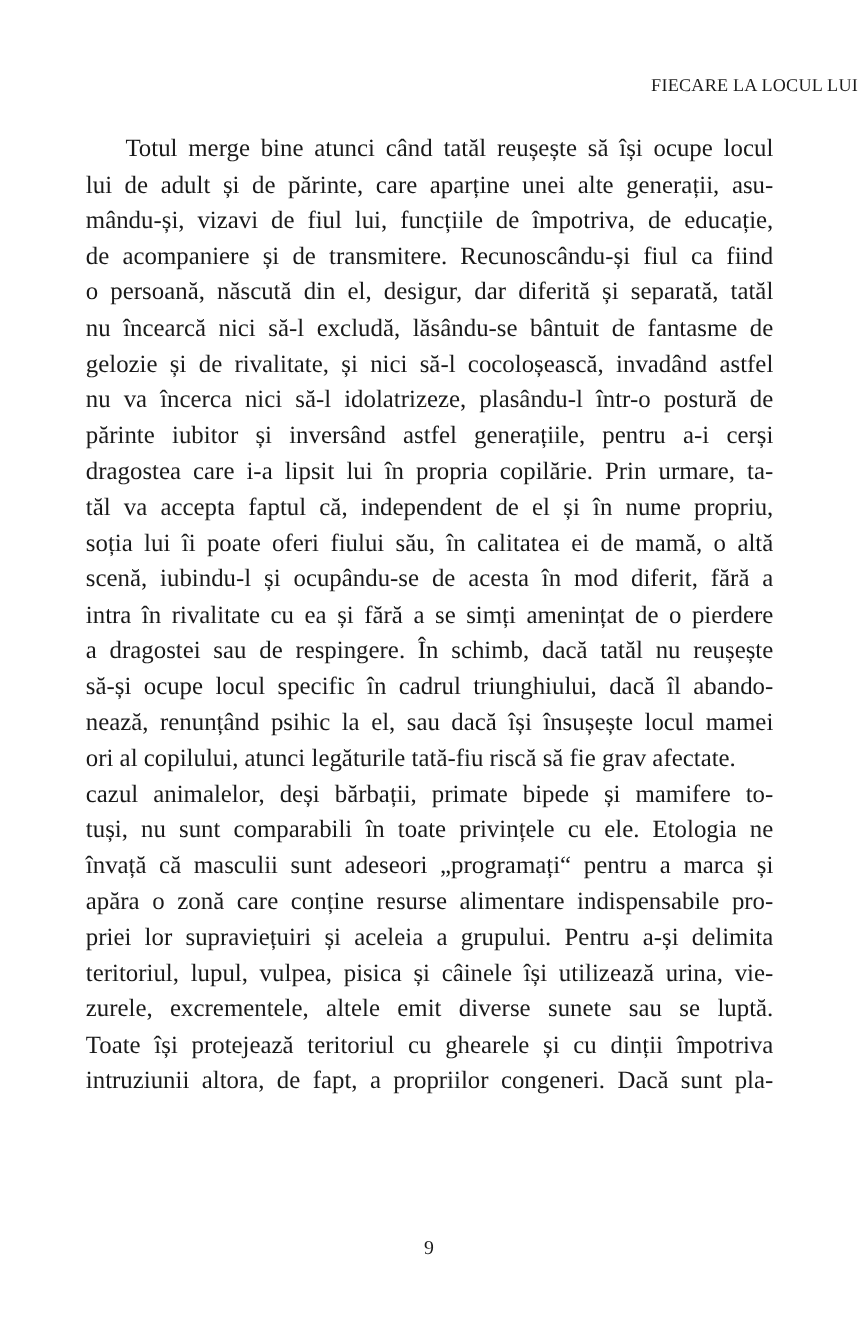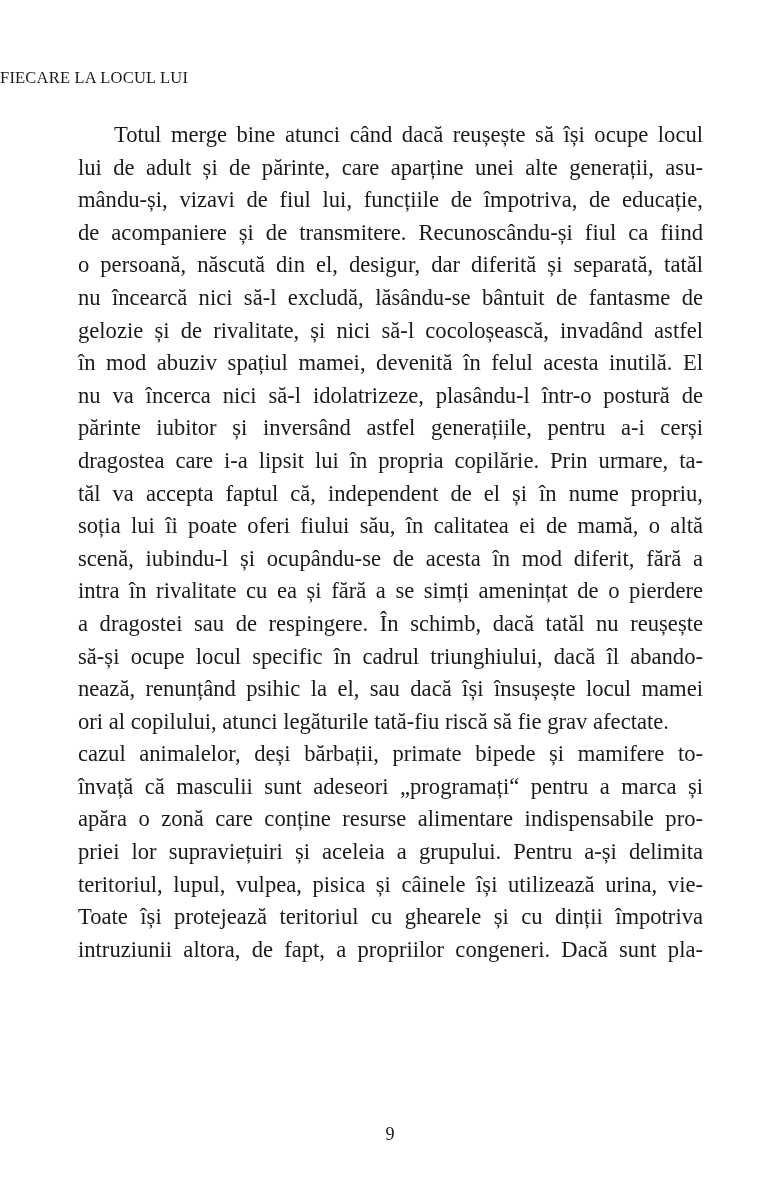--- a/index.html
+++ b/index.html
@@ -13,21 +13,21 @@
       position: relative;
       overflow: hidden;
       color: #1a1a1a;
       font-family: "Liberation Serif", "DejaVu Serif", serif;
     }
     .running-head {
       position: absolute;
       top: 66px;
       left: 0;
       width: 780px;
-      text-align: left;
+      text-align: right;
       font-size: 16.5px;
       letter-spacing: 0.2px;
       line-height: 24px;
     }
     .text-block {
       position: absolute;
       top: 119px;
       left: 78px;
       width: 625px;
     }
@@ -57,45 +57,46 @@
     }
   </style>
 </head>
 <body>
 
 <div class="page">
   <div class="running-head">FIECARE LA LOCUL LUI</div>
 
   <div class="text-block">
     <div class="paragraph">
-      <span class="line indent">Totul merge bine atunci când dacă reușește să își ocupe locul</span>
+      <span class="line indent">Totul merge bine atunci când tatăl reușește să își ocupe locul</span>
       <span class="line">lui de adult și de părinte, care aparține unei alte generații, asu-</span>
       <span class="line">mându-și, vizavi de fiul lui, funcțiile de împotriva, de educație,</span>
       <span class="line">de acompaniere și de transmitere. Recunoscându-și fiul ca fiind</span>
       <span class="line">o persoană, născută din el, desigur, dar diferită și separată, tatăl</span>
       <span class="line">nu încearcă nici să-l excludă, lăsându-se bântuit de fantasme de</span>
       <span class="line">gelozie și de rivalitate, și nici să-l cocoloșească, invadând astfel</span>
-      <span class="line">în mod abuziv spațiul mamei, devenită în felul acesta inutilă. El</span>
       <span class="line">nu va încerca nici să-l idolatrizeze, plasându-l într-o postură de</span>
       <span class="line">părinte iubitor și inversând astfel generațiile, pentru a-i cerși</span>
       <span class="line">dragostea care i-a lipsit lui în propria copilărie. Prin urmare, ta-</span>
       <span class="line">tăl va accepta faptul că, independent de el și în nume propriu,</span>
       <span class="line">soția lui îi poate oferi fiului său, în calitatea ei de mamă, o altă</span>
       <span class="line">scenă, iubindu-l și ocupându-se de acesta în mod diferit, fără a</span>
       <span class="line">intra în rivalitate cu ea și fără a se simți amenințat de o pierdere</span>
       <span class="line">a dragostei sau de respingere. În schimb, dacă tatăl nu reușește</span>
       <span class="line">să-și ocupe locul specific în cadrul triunghiului, dacă îl abando-</span>
       <span class="line">nează, renunțând psihic la el, sau dacă își însușește locul mamei</span>
       <span class="line last">ori al copilului, atunci legăturile tată-fiu riscă să fie grav afectate.</span>
     </div>
     <div class="paragraph">
       <span class="line">cazul animalelor, deși bărbații, primate bipede și mamifere to-</span>
+      <span class="line">tuși, nu sunt comparabili în toate privințele cu ele. Etologia ne</span>
       <span class="line">învață că masculii sunt adeseori „programați“ pentru a marca și</span>
       <span class="line">apăra o zonă care conține resurse alimentare indispensabile pro-</span>
       <span class="line">priei lor supraviețuiri și aceleia a grupului. Pentru a-și delimita</span>
       <span class="line">teritoriul, lupul, vulpea, pisica și câinele își utilizează urina, vie-</span>
+      <span class="line">zurele, excrementele, altele emit diverse sunete sau se luptă.</span>
       <span class="line">Toate își protejează teritoriul cu ghearele și cu dinții împotriva</span>
       <span class="line">intruziunii altora, de fapt, a propriilor congeneri. Dacă sunt pla-</span>
     </div>
   </div>
 
   <div class="page-number">9</div>
 </div>
 
 </body></html>

